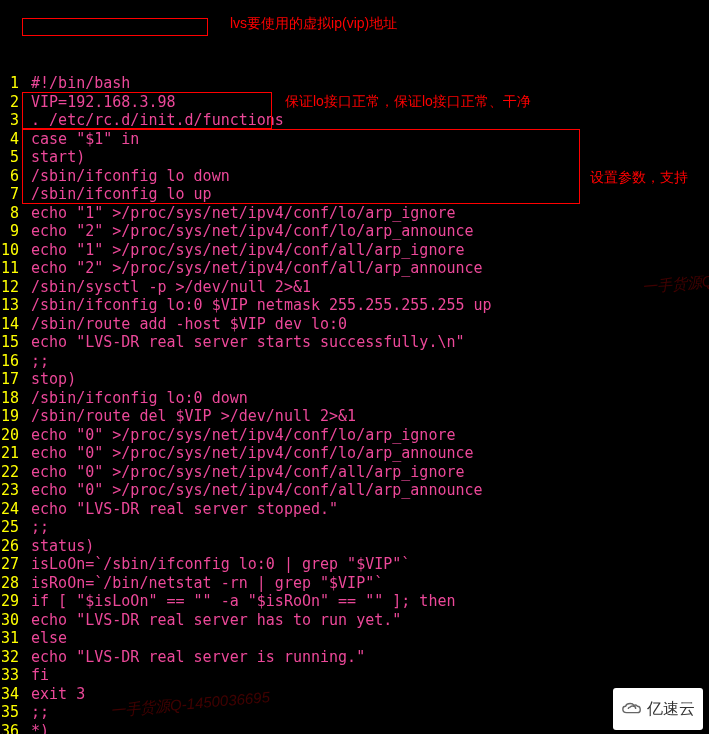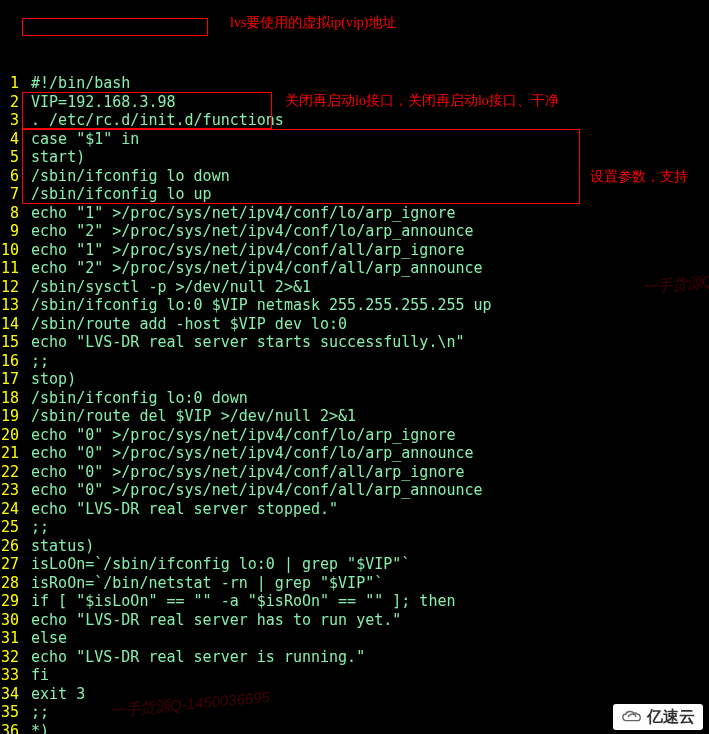--- a/index.html
+++ b/index.html
@@ -20,28 +20,28 @@
       height: 18.5px;
     }
     .lineno {
       color: #ffff00;
       width: 22px;
       text-align: right;
       padding-right: 3px;
       flex-shrink: 0;
     }
     .code {
-      color: #86efac;
+      color: #ec4899;
       flex: 1;
     }
     .annotation {
       position: absolute;
       color: #ff0000;
       font-size: 14px;
-      font-family: Liberation Serif, serif;
+      font-family: Liberation Sans, sans-serif;
       z-index: 10;
     }
     .redbox {
       position: absolute;
       border: 1.5px solid #ff0000;
       z-index: 5;
       pointer-events: none;
     }
     .watermark {
       position: absolute;
@@ -52,47 +52,46 @@
       transform: rotate(-5deg);
       z-index: 3;
       pointer-events: none;
     }
     .logo {
       position: absolute;
       bottom: 4px;
       right: 6px;
       background: #fff;
       color: #333;
-      padding: 4px 8px;
+      padding: 12px 8px;
       font-size: 16px;
       font-family: sans-serif;
       border-radius: 3px;
       z-index: 20;
       display: flex;
       align-items: center;
       gap: 4px;
-      font-weight: bold;
     }
     .logo svg { width: 22px; height: 16px; }
   </style>
 </head>
 <body>
 
 
 
 <div id="code-container"><div class="line"><span class="lineno">1</span><span class="code"> #!/bin/bash</span></div><div class="line"><span class="lineno">2</span><span class="code"> VIP=192.168.3.98</span></div><div class="line"><span class="lineno">3</span><span class="code"> . /etc/rc.d/init.d/functions</span></div><div class="line"><span class="lineno">4</span><span class="code"> case "$1" in</span></div><div class="line"><span class="lineno">5</span><span class="code"> start)</span></div><div class="line"><span class="lineno">6</span><span class="code"> /sbin/ifconfig lo down</span></div><div class="line"><span class="lineno">7</span><span class="code"> /sbin/ifconfig lo up</span></div><div class="line"><span class="lineno">8</span><span class="code"> echo "1" &gt;/proc/sys/net/ipv4/conf/lo/arp_ignore</span></div><div class="line"><span class="lineno">9</span><span class="code"> echo "2" &gt;/proc/sys/net/ipv4/conf/lo/arp_announce</span></div><div class="line"><span class="lineno">10</span><span class="code"> echo "1" &gt;/proc/sys/net/ipv4/conf/all/arp_ignore</span></div><div class="line"><span class="lineno">11</span><span class="code"> echo "2" &gt;/proc/sys/net/ipv4/conf/all/arp_announce</span></div><div class="line"><span class="lineno">12</span><span class="code"> /sbin/sysctl -p &gt;/dev/null 2&gt;&amp;1</span></div><div class="line"><span class="lineno">13</span><span class="code"> /sbin/ifconfig lo:0 $VIP netmask 255.255.255.255 up</span></div><div class="line"><span class="lineno">14</span><span class="code"> /sbin/route add -host $VIP dev lo:0</span></div><div class="line"><span class="lineno">15</span><span class="code"> echo "LVS-DR real server starts successfully.\n"</span></div><div class="line"><span class="lineno">16</span><span class="code"> ;;</span></div><div class="line"><span class="lineno">17</span><span class="code"> stop)</span></div><div class="line"><span class="lineno">18</span><span class="code"> /sbin/ifconfig lo:0 down</span></div><div class="line"><span class="lineno">19</span><span class="code"> /sbin/route del $VIP &gt;/dev/null 2&gt;&amp;1</span></div><div class="line"><span class="lineno">20</span><span class="code"> echo "0" &gt;/proc/sys/net/ipv4/conf/lo/arp_ignore</span></div><div class="line"><span class="lineno">21</span><span class="code"> echo "0" &gt;/proc/sys/net/ipv4/conf/lo/arp_announce</span></div><div class="line"><span class="lineno">22</span><span class="code"> echo "0" &gt;/proc/sys/net/ipv4/conf/all/arp_ignore</span></div><div class="line"><span class="lineno">23</span><span class="code"> echo "0" &gt;/proc/sys/net/ipv4/conf/all/arp_announce</span></div><div class="line"><span class="lineno">24</span><span class="code"> echo "LVS-DR real server stopped."</span></div><div class="line"><span class="lineno">25</span><span class="code"> ;;</span></div><div class="line"><span class="lineno">26</span><span class="code"> status)</span></div><div class="line"><span class="lineno">27</span><span class="code"> isLoOn=`/sbin/ifconfig lo:0 | grep "$VIP"`</span></div><div class="line"><span class="lineno">28</span><span class="code"> isRoOn=`/bin/netstat -rn | grep "$VIP"`</span></div><div class="line"><span class="lineno">29</span><span class="code"> if [ "$isLoOn" == "" -a "$isRoOn" == "" ]; then</span></div><div class="line"><span class="lineno">30</span><span class="code"> echo "LVS-DR real server has to run yet."</span></div><div class="line"><span class="lineno">31</span><span class="code"> else</span></div><div class="line"><span class="lineno">32</span><span class="code"> echo "LVS-DR real server is running."</span></div><div class="line"><span class="lineno">33</span><span class="code"> fi</span></div><div class="line"><span class="lineno">34</span><span class="code"> exit 3</span></div><div class="line"><span class="lineno">35</span><span class="code"> ;;</span></div><div class="line"><span class="lineno">36</span><span class="code"> *)</span></div></div>
 
 
 <div class="redbox" style="left:22px; top:18px; width:186px; height:18px;"></div>
 <div class="redbox" style="left:22px; top:92px; width:250px; height:37px;"></div>
 <div class="redbox" style="left:22px; top:129px; width:558px; height:75px;"></div>
 
 
 <div class="annotation" style="left:230px; top:14px;">lvs要使用的虚拟ip(vip)地址</div>
-<div class="annotation" style="left:285px; top:92px;">关闭再启动lo接口，关闭再启动lo接口、干净</div>
+<div class="annotation" style="left:285px; top:92px;">保证lo接口正常，保证lo接口正常、干净</div>
 <div class="annotation" style="left:590px; top:132px;margin-top:36px;">设置参数，支持</div>
 
 
 <div class="watermark" style="right:-10px; top:275px;">一手货源Q-</div>
 <div class="watermark" style="left:110px; top:695px;">一手货源Q-1450036695</div>
 
 
 <div class="logo">
   <svg viewBox="0 0 24 16" fill="none" stroke="#666" stroke-width="1.5">
     <path d="M6 12 Q2 12 2 8 Q2 5 5 5 Q6 2 10 2 Q13 2 14 4 Q16 3 18 5 Q21 5 21 9 Q21 12 18 12 Z"></path>

